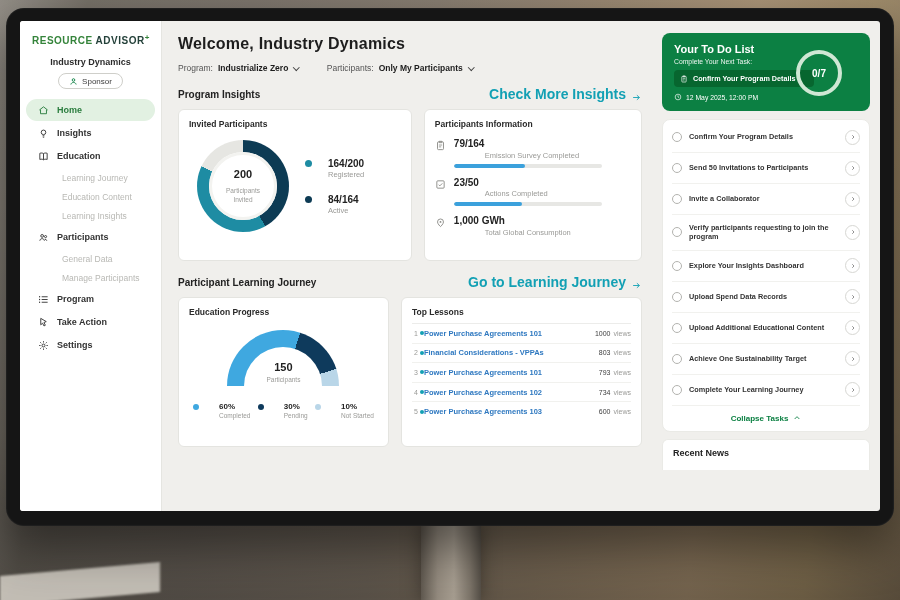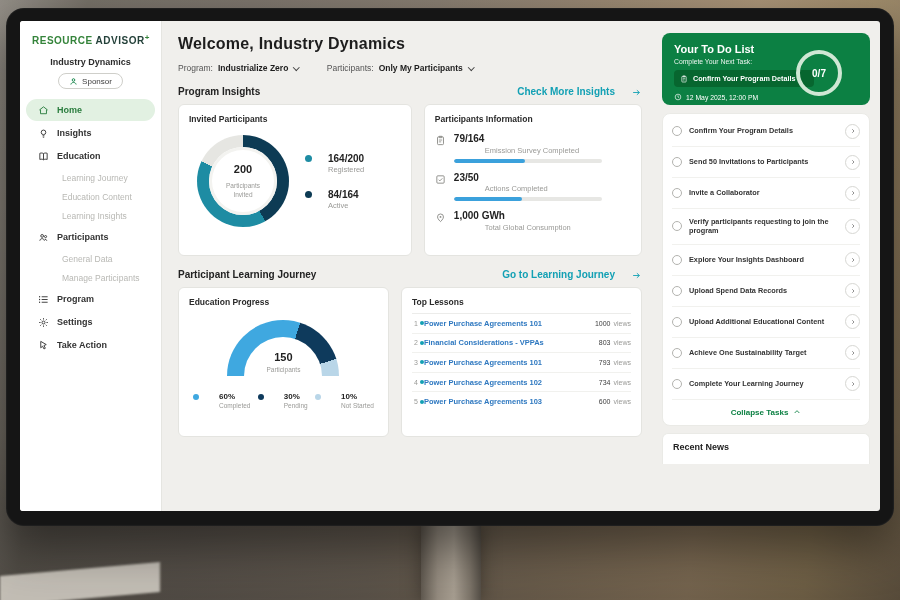--- a/index.html
+++ b/index.html
@@ -40,21 +40,21 @@
   
   .main { flex:1; padding:14px 14px 0 16px; min-width:0; }
   .welcome { font-size:16px; font-weight:bold; color:#1d1d1d; letter-spacing:0.2px; }
   .filters { display:flex; gap:28px; margin-top:10px; font-size:8.5px; color:#555; align-items:center; }
   .filter { display:flex; align-items:center; cursor:pointer; }
   .filter b { color:#1d1d1d; margin-left:5px; }
   .chev { border:solid #444; border-width:0 1.3px 1.3px 0; width:4.5px; height:4.5px; transform:rotate(45deg);
     display:inline-block; margin-left:6px; margin-bottom:2px; }
   .sec-head { display:flex; justify-content:space-between; align-items:center; margin:13px 0 7px; }
   .sec-title { font-size:10px; font-weight:bold; color:#222; }
-  .sec-link { font-size:10px; font-weight:bold; color:#12a0b4; display:flex; gap:16px; align-items:flex-end; cursor:pointer; }
+  .sec-link { font-size:14px; font-weight:bold; color:#12a0b4; display:flex; gap:5px; align-items:flex-end; cursor:pointer; }
   .sec-link svg { width:11px; height:9px; }
   .cards { display:flex; gap:12px; }
   .card { background:#fff; border:1px solid #e4e4e0; border-radius:6px; padding:9px 10px; }
   .card-title { font-size:8.5px; font-weight:bold; color:#2a2a2a; }
 
   .card-invited { flex:1.08; height:152px; }
   .invited-body { display:flex; align-items:center; gap:16px; margin-top:11px; padding-left:8px; }
   .donut { width:92px; height:92px; border-radius:50%; position:relative; flex-shrink:0; }
   .donut-hole { position:absolute; inset:12px; background:#fff; border-radius:50%; display:flex; flex-direction:column;
     align-items:center; justify-content:center; text-align:center; box-shadow:inset 0 0 0 3px #f3f3f0;gap:7px; }
@@ -92,21 +92,21 @@
   .lesson-row { display:flex; align-items:center; gap:0; padding:4.8px 0; border-bottom:1px solid #f1f1ee; }
   .lesson-row:last-child { border-bottom:none; }
   .lesson-rank { font-size:7px; color:#9a9a97; width:8px; text-align:center; }
   .lesson-dot { width:4px; height:4px; border-radius:50%; background:#12a0b4; flex-shrink:0; }
   .lesson-title { font-size:7.5px; color:#2e78c0; font-weight:bold; flex:1; cursor:pointer; }
   .lesson-views { font-size:7.5px; color:#3d3d3d; white-space:nowrap; }
   .lesson-views span { color:#9a9a97; margin-left:3px; font-size:7px; }
 
   
   .rightcol { width:224px; flex-shrink:0; padding:12px 10px 0 6px; }
-  .todo-green { background:#0c8043; border-radius:8px; padding:10px 10px 4px 12px; position:relative; color:#fff; }
+  .todo-green { background:#0c8043; border-radius:8px; padding:10px 10px 10px 12px; position:relative; color:#fff; }
   .todo-title { font-size:11px; font-weight:bold; }
   .todo-sub { font-size:6.8px; margin-top:3px; opacity:0.92; }
   .todo-pill { background:#07662f; border-radius:4px; margin-top:5px; display:flex; align-items:center; gap:5px;
     padding:4px 6px; width:140px; font-size:7.2px; font-weight:bold; cursor:pointer; }
   .todo-pill svg { width:8px; height:8px; flex-shrink:0; }
   .todo-due { display:flex; gap:4px; align-items:center; font-size:6.8px; margin-top:6px; }
   .todo-due svg { width:8px; height:8px; }
   .todo-ring { position:absolute; right:28px; top:17px; width:46px; height:46px; border-radius:50%;
     border:4.5px solid #cfe7d4; display:flex; align-items:center; justify-content:center; font-size:10px; font-weight:bold; }
 
@@ -183,30 +183,30 @@
         <svg viewBox="0 0 24 24">
               <path d="M8 6h13M8 12h13M8 18h13" stroke="currentColor" stroke-width="2"></path>
               <circle cx="3.5" cy="6" r="1.4" fill="currentColor"></circle>
               <circle cx="3.5" cy="12" r="1.4" fill="currentColor"></circle>
               <circle cx="3.5" cy="18" r="1.4" fill="currentColor"></circle>
             </svg>
         <span>Program</span>
       </div>
       <div class="nav-item">
         <svg viewBox="0 0 24 24">
+              <path d="M6 3l12 7-5 2 3 6-3 1.5-3-6L6 17z" fill="none" stroke="currentColor" stroke-width="2"></path>
+            </svg>
+        <span>Take Action</span>
+      </div>
+      <div class="nav-item">
+        <svg viewBox="0 0 24 24">
               <circle cx="12" cy="12" r="3.2" fill="none" stroke="currentColor" stroke-width="2"></circle>
               <path d="M12 2.5v3M12 18.5v3M2.5 12h3M18.5 12h3M5 5l2.1 2.1M16.9 16.9L19 19M19 5l-2.1 2.1M7.1 16.9L5 19" stroke="currentColor" stroke-width="2"></path>
             </svg>
         <span>Settings</span>
-      </div>
-      <div class="nav-item">
-        <svg viewBox="0 0 24 24">
-              <path d="M6 3l12 7-5 2 3 6-3 1.5-3-6L6 17z" fill="none" stroke="currentColor" stroke-width="2"></path>
-            </svg>
-        <span>Take Action</span>
       </div>
     </nav>
   </aside>
 
   <main class="main">
     <h1 class="welcome">Welcome, Industry Dynamics</h1>
 
     <div class="filters">
       <div class="filter">
         <span>Program:</span>

